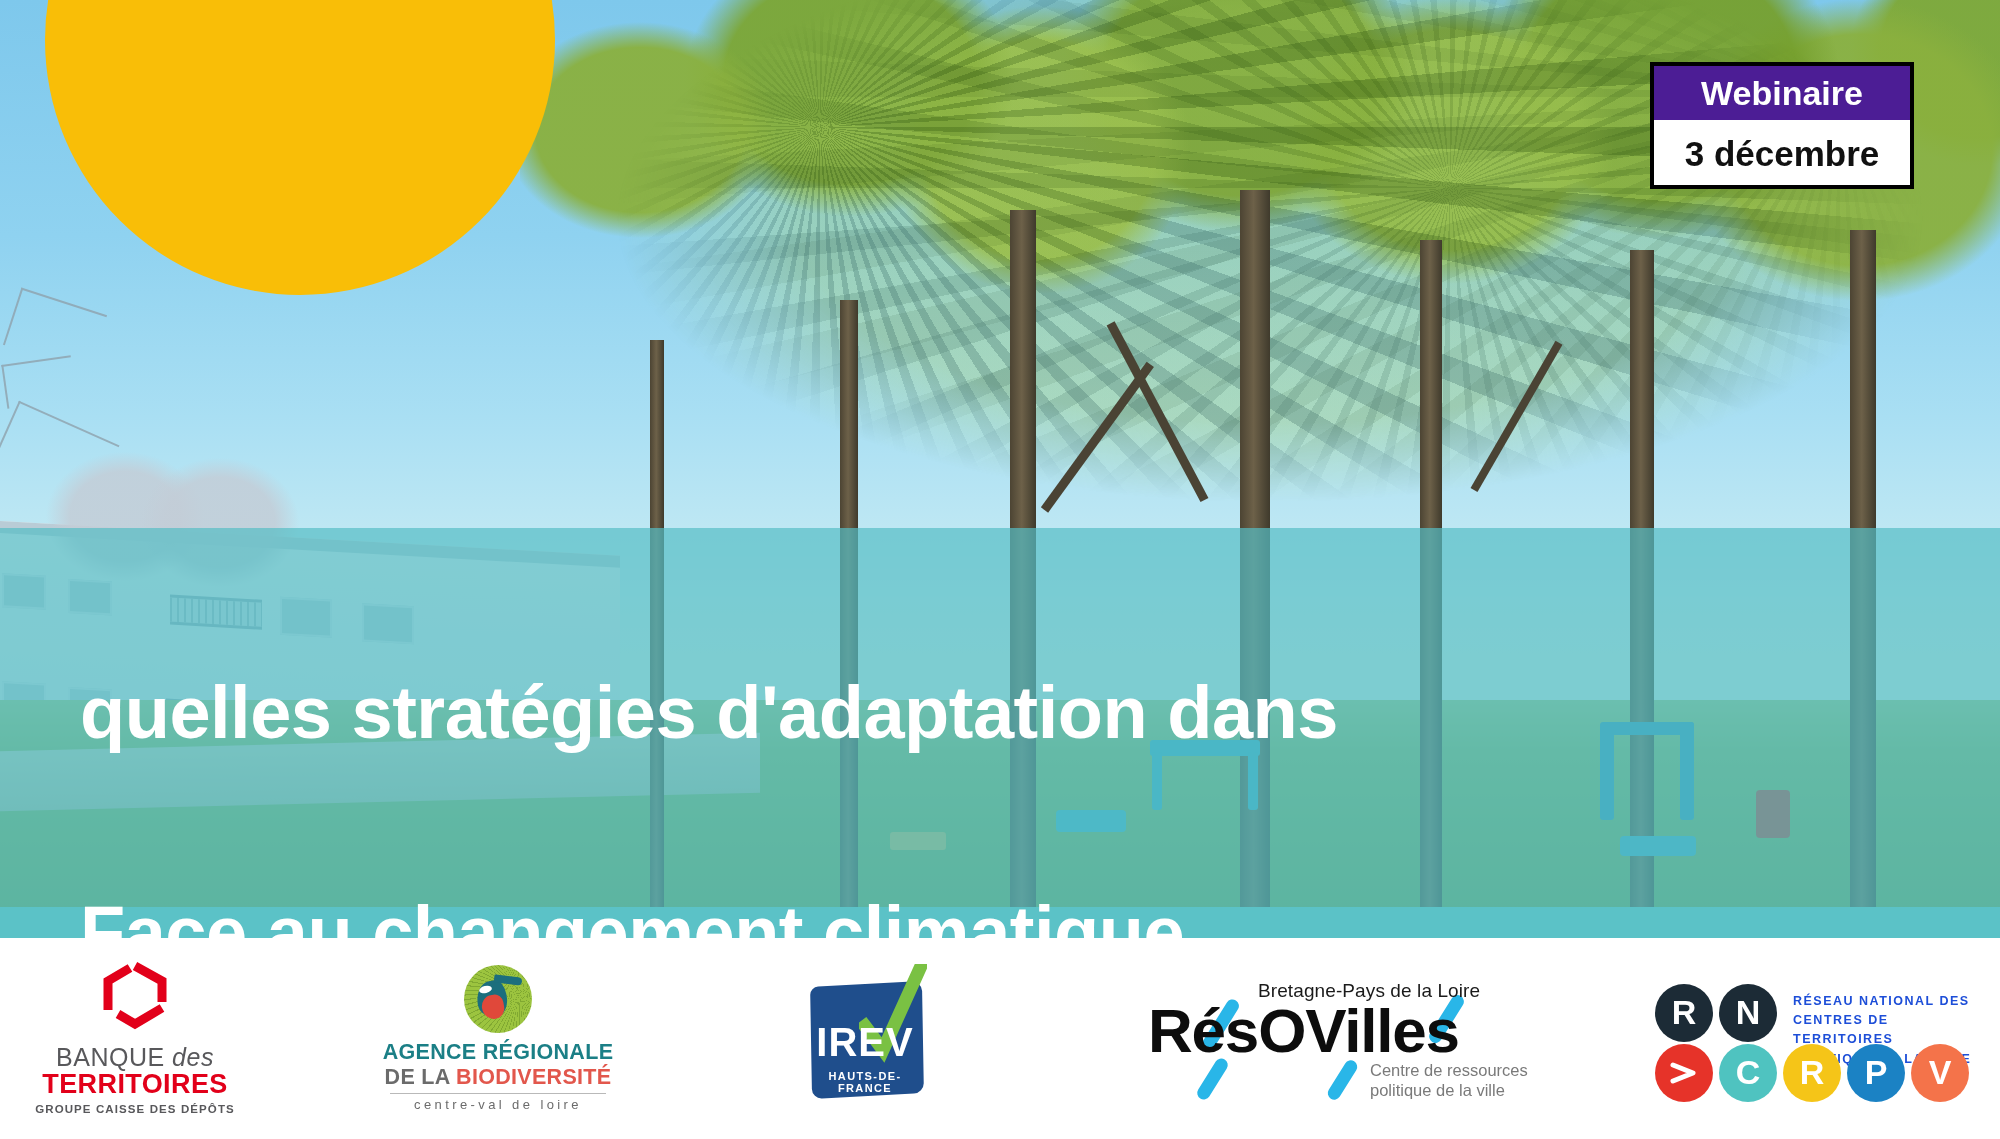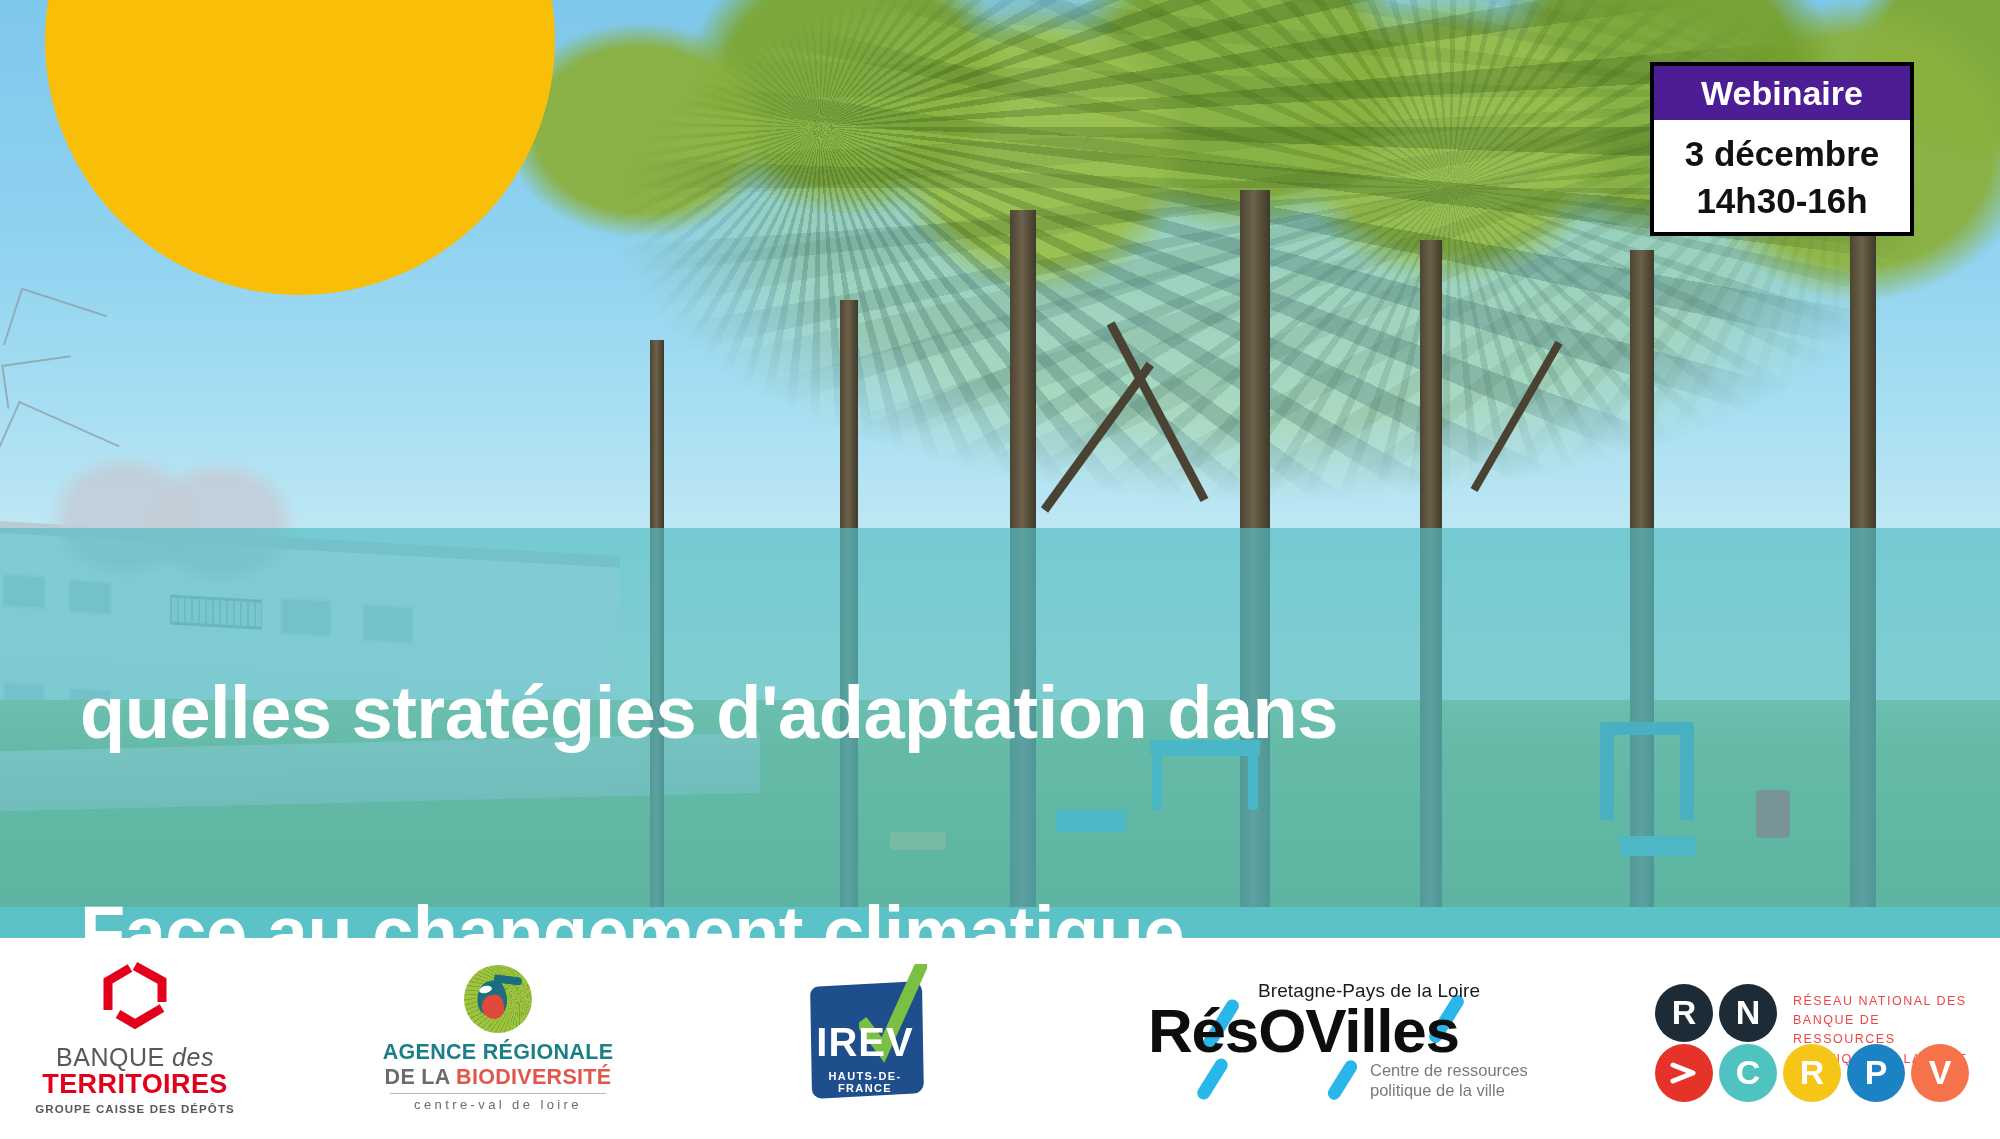--- a/index.html
+++ b/index.html
@@ -319,21 +319,21 @@
   .logo-rn { left: 1648px; width: 340px; }
   .rn-wrap { position: relative; width: 330px; height: 122px; }
   .rn-circ {
     position: absolute;
     border-radius: 50%;
     display: flex; align-items: center; justify-content: center;
     color: #ffffff; font-weight: 700; font-family: "Liberation Sans", sans-serif;
   }
   .rn-txt {
     position: absolute; left: 140px; top: 14px;
-    font-size: 12.5px; font-weight: 400; color: #ef4444;
+    font-size: 12.5px; font-weight: 700; color: #1d4ed8;
     letter-spacing: 1.5px; line-height: 1.55;
   }
 </style>
 </head>
 <body>
 
 <div id="poster">
 
   <div class="photo">
     <div class="sky"></div>
@@ -399,21 +399,20 @@
   <div class="title">
     <span class="title-line">quelles stratégies d'adaptation dans</span>
     <span class="title-line">Face au changement climatique,</span>
     <span class="title-line">les quartiers prioritaires ?</span>
   </div>
 
   <div class="badge">
     <div class="badge-head">Webinaire</div>
     <div class="badge-body">
       <div class="badge-date">3 décembre</div>
-      <div class="badge-time">14h30-16h</div>
     </div>
   </div>
 
   <div class="logobar">
 
     <div class="logo logo-bdt">
       <svg class="bdt-hex" viewBox="0 0 66 74">
         <path d="M33 4 L60 19 L60 40" fill="none" stroke="#e2001a" stroke-width="9" stroke-linecap="butt"></path>
         <path d="M60 46 L33 62 L16 52" fill="none" stroke="#e2001a" stroke-width="9" stroke-linecap="butt"></path>
         <path d="M6 48 L6 19 L28 6" fill="none" stroke="#e2001a" stroke-width="9" stroke-linecap="butt"></path>
@@ -467,21 +466,21 @@
         </div>
       </div>
     </div>
 
     <div class="logo logo-rn">
       <div class="rn-wrap">
         <div class="rn-circ" style="left:2px; top:6px; width:58px; height:58px; background:#1c2b36; font-size:34px;">R</div>
         <div class="rn-circ" style="left:66px; top:6px; width:58px; height:58px; background:#1c2b36; font-size:34px;">N</div>
         <div class="rn-txt">
           <div>RÉSEAU NATIONAL DES</div>
-          <div>BANQUE DE RESSOURCES</div>
+          <div>CENTRES DE TERRITOIRES</div>
           <div>POLITIQUE DE LA VILLE</div>
         </div>
         <div class="rn-circ" style="left:2px; top:66px; width:58px; height:58px; background:#e63329;">
           <svg width="30" height="24" viewBox="0 0 30 24">
             <path d="M4 4 L24 12 L4 20" fill="none" stroke="#ffffff" stroke-width="5" stroke-linecap="round" stroke-linejoin="round"></path>
           </svg>
         </div>
         <div class="rn-circ" style="left:66px; top:66px; width:58px; height:58px; background:#4fc3c0; font-size:34px;">C</div>
         <div class="rn-circ" style="left:130px; top:66px; width:58px; height:58px; background:#f5c518; font-size:34px;">R</div>
         <div class="rn-circ" style="left:194px; top:66px; width:58px; height:58px; background:#1b82c4; font-size:34px;">P</div>

